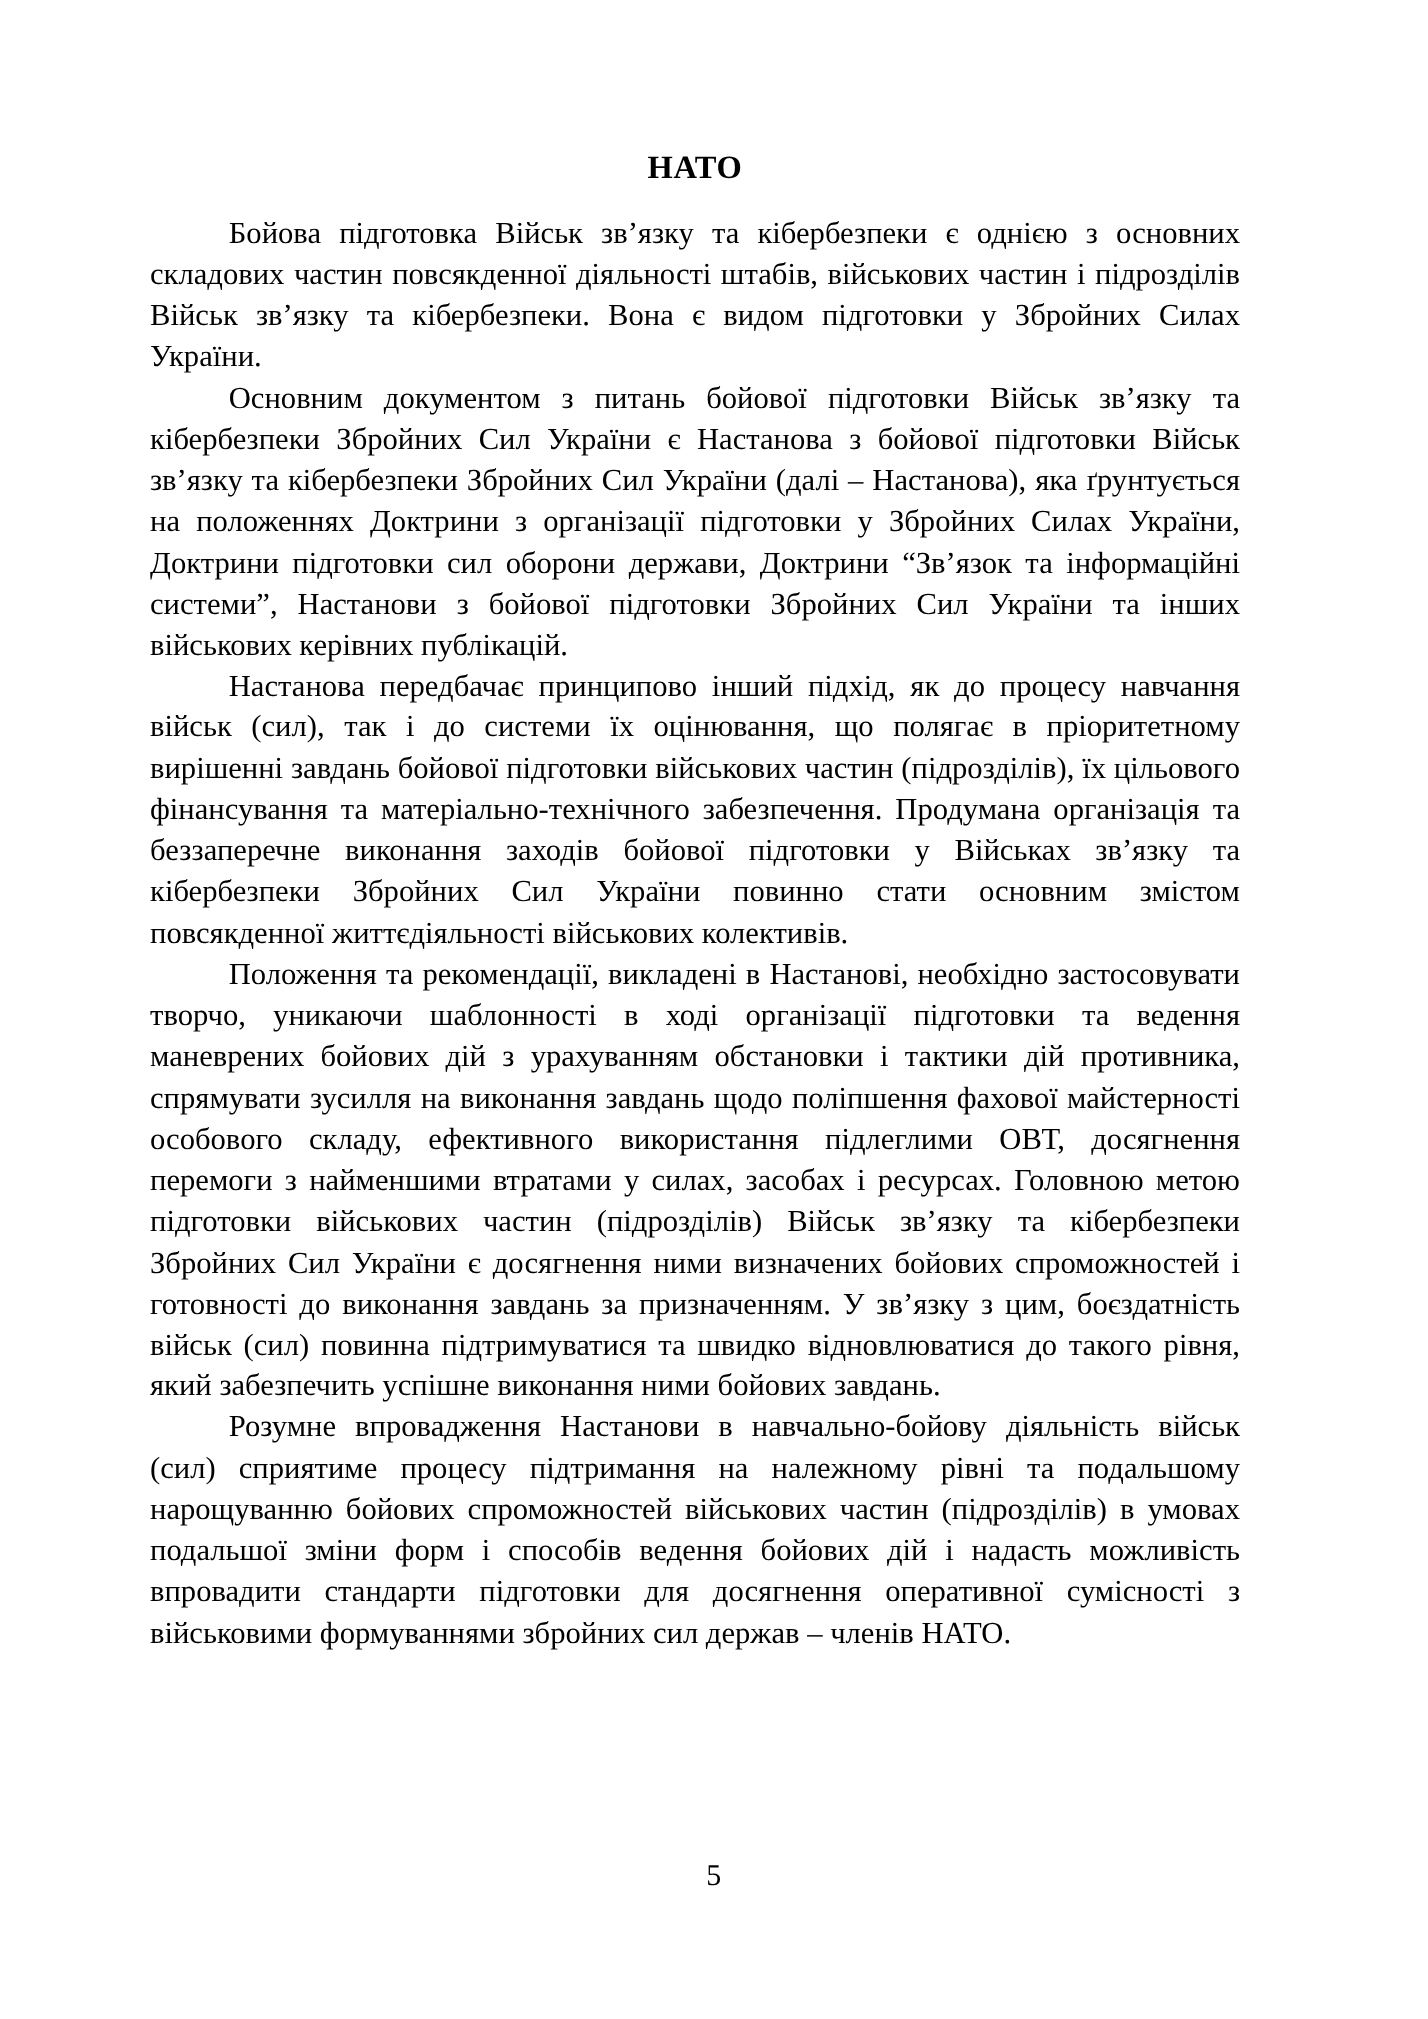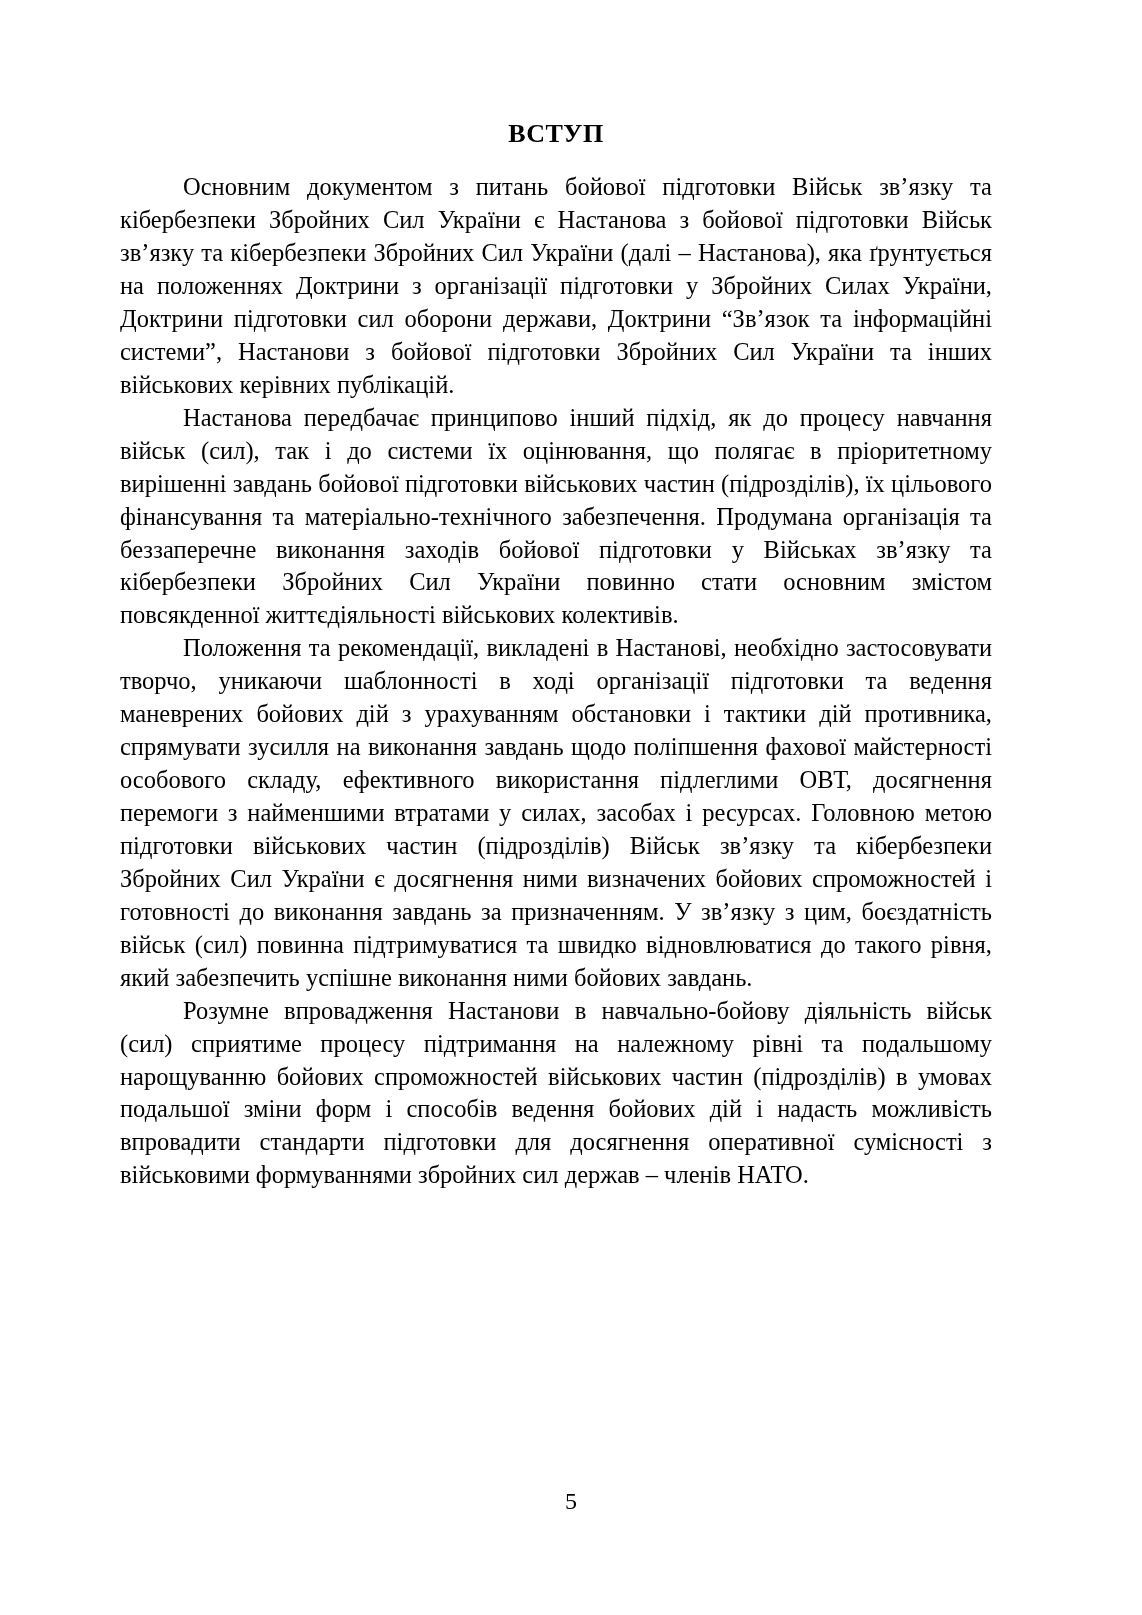--- a/index.html
+++ b/index.html
@@ -65,22 +65,23 @@
     line-height: 1;
   }
 </style>
 </head>
 <body>
 
 <div class="page">
 
   <div class="content">
 
-    <h1 class="doc-title">ВСТУП</h1>
+    <h1 class="doc-title">НАТО</h1>
 
+    <p class="para">Бойова підготовка Військ зв’язку та кібербезпеки є однією з основних складових частин повсякденної діяльності штабів, військових частин і підрозділів Військ зв’язку та кібербезпеки. Вона є видом підготовки у Збройних Силах України.</p>
 
     <p class="para">Основним документом з питань бойової підготовки Військ зв’язку та кібербезпеки Збройних Сил України є Настанова з бойової підготовки Військ зв’язку та кібербезпеки Збройних Сил України (далі – Настанова), яка ґрунтується на положеннях Доктрини з організації підготовки у Збройних Силах України, Доктрини підготовки сил оборони держави, Доктрини “Зв’язок та інформаційні системи”, Настанови з бойової підготовки Збройних Сил України та інших військових керівних публікацій.</p>
 
     <p class="para">Настанова передбачає принципово інший підхід, як до процесу навчання військ (сил), так і до системи їх оцінювання, що полягає в пріоритетному вирішенні завдань бойової підготовки військових частин (підрозділів), їх цільового фінансування та матеріально-технічного забезпечення. Продумана організація та беззаперечне виконання заходів бойової підготовки у Військах зв’язку та кібербезпеки Збройних Сил України повинно стати основним змістом повсякденної життєдіяльності військових колективів.</p>
 
     <p class="para">Положення та рекомендації, викладені в Настанові, необхідно застосовувати творчо, уникаючи шаблонності в ході організації підготовки та ведення маневрених бойових дій з урахуванням обстановки і тактики дій противника, спрямувати зусилля на виконання завдань щодо поліпшення фахової майстерності особового складу, ефективного використання підлеглими ОВТ, досягнення перемоги з найменшими втратами у силах, засобах і ресурсах. Головною метою підготовки військових частин (підрозділів) Військ зв’язку та кібербезпеки Збройних Сил України є досягнення ними визначених бойових спроможностей і готовності до виконання завдань за призначенням. У зв’язку з цим, боєздатність військ (сил) повинна підтримуватися та швидко відновлюватися до такого рівня, який забезпечить успішне виконання ними бойових завдань.</p>
 
     <p class="para">Розумне впровадження Настанови в навчально-бойову діяльність військ (сил) сприятиме процесу підтримання на належному рівні та подальшому нарощуванню бойових спроможностей військових частин (підрозділів) в умовах подальшої зміни форм і способів ведення бойових дій і надасть можливість впровадити стандарти підготовки для досягнення оперативної сумісності з військовими формуваннями збройних сил держав – членів НАТО.</p>
 
   </div>

